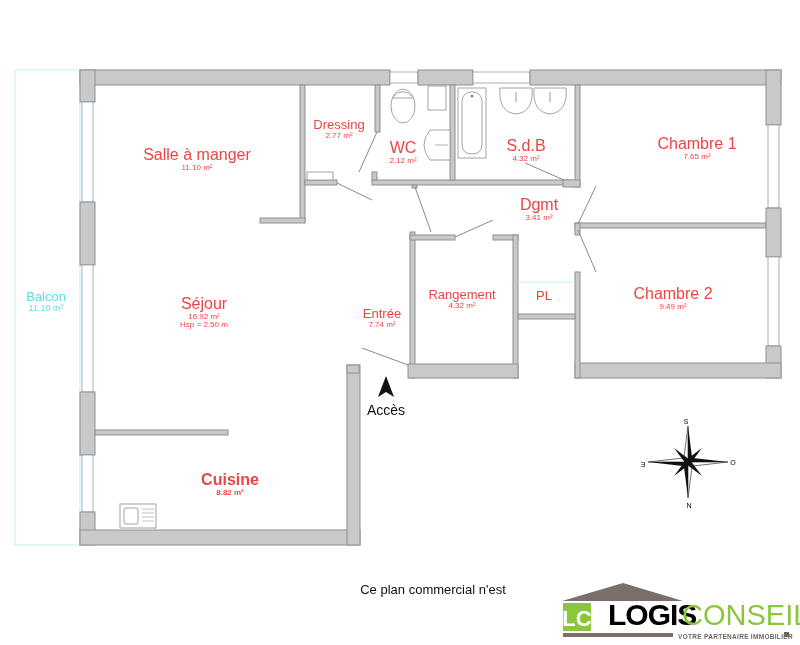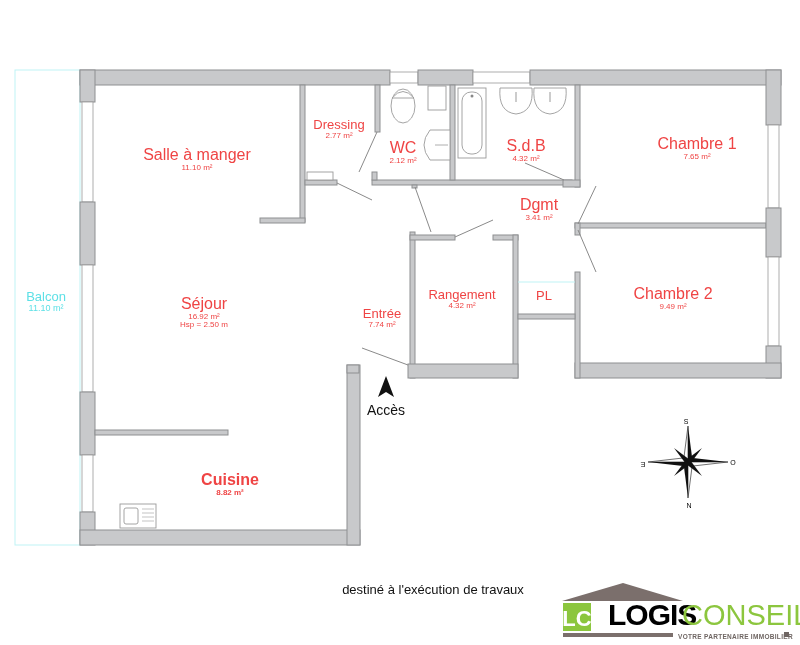--- a/index.html
+++ b/index.html
@@ -210,20 +210,20 @@
   <span class="area">8.82 m²</span>
 </div>
 <div class="lbl balcon" style="left:46px; top:290px;text-align:center;">
   <span class="name">Balcon</span>
   <span class="area">11.10 m²</span>
 </div>
 
 <div class="acces">Accès</div>
 
 <div class="disclaimer">
-  <div>destiné à l'exécution de travaux</div>
+  <div>Ce plan commercial n'est</div>
 </div>
 
 <div class="logo">
   <span class="word w1">LOGIS</span>
   <span class="word w2">CONSEIL</span>
   <span class="tag">VOTRE PARTENAIRE IMMOBILIER</span>
 </div>
 
 </body></html>

